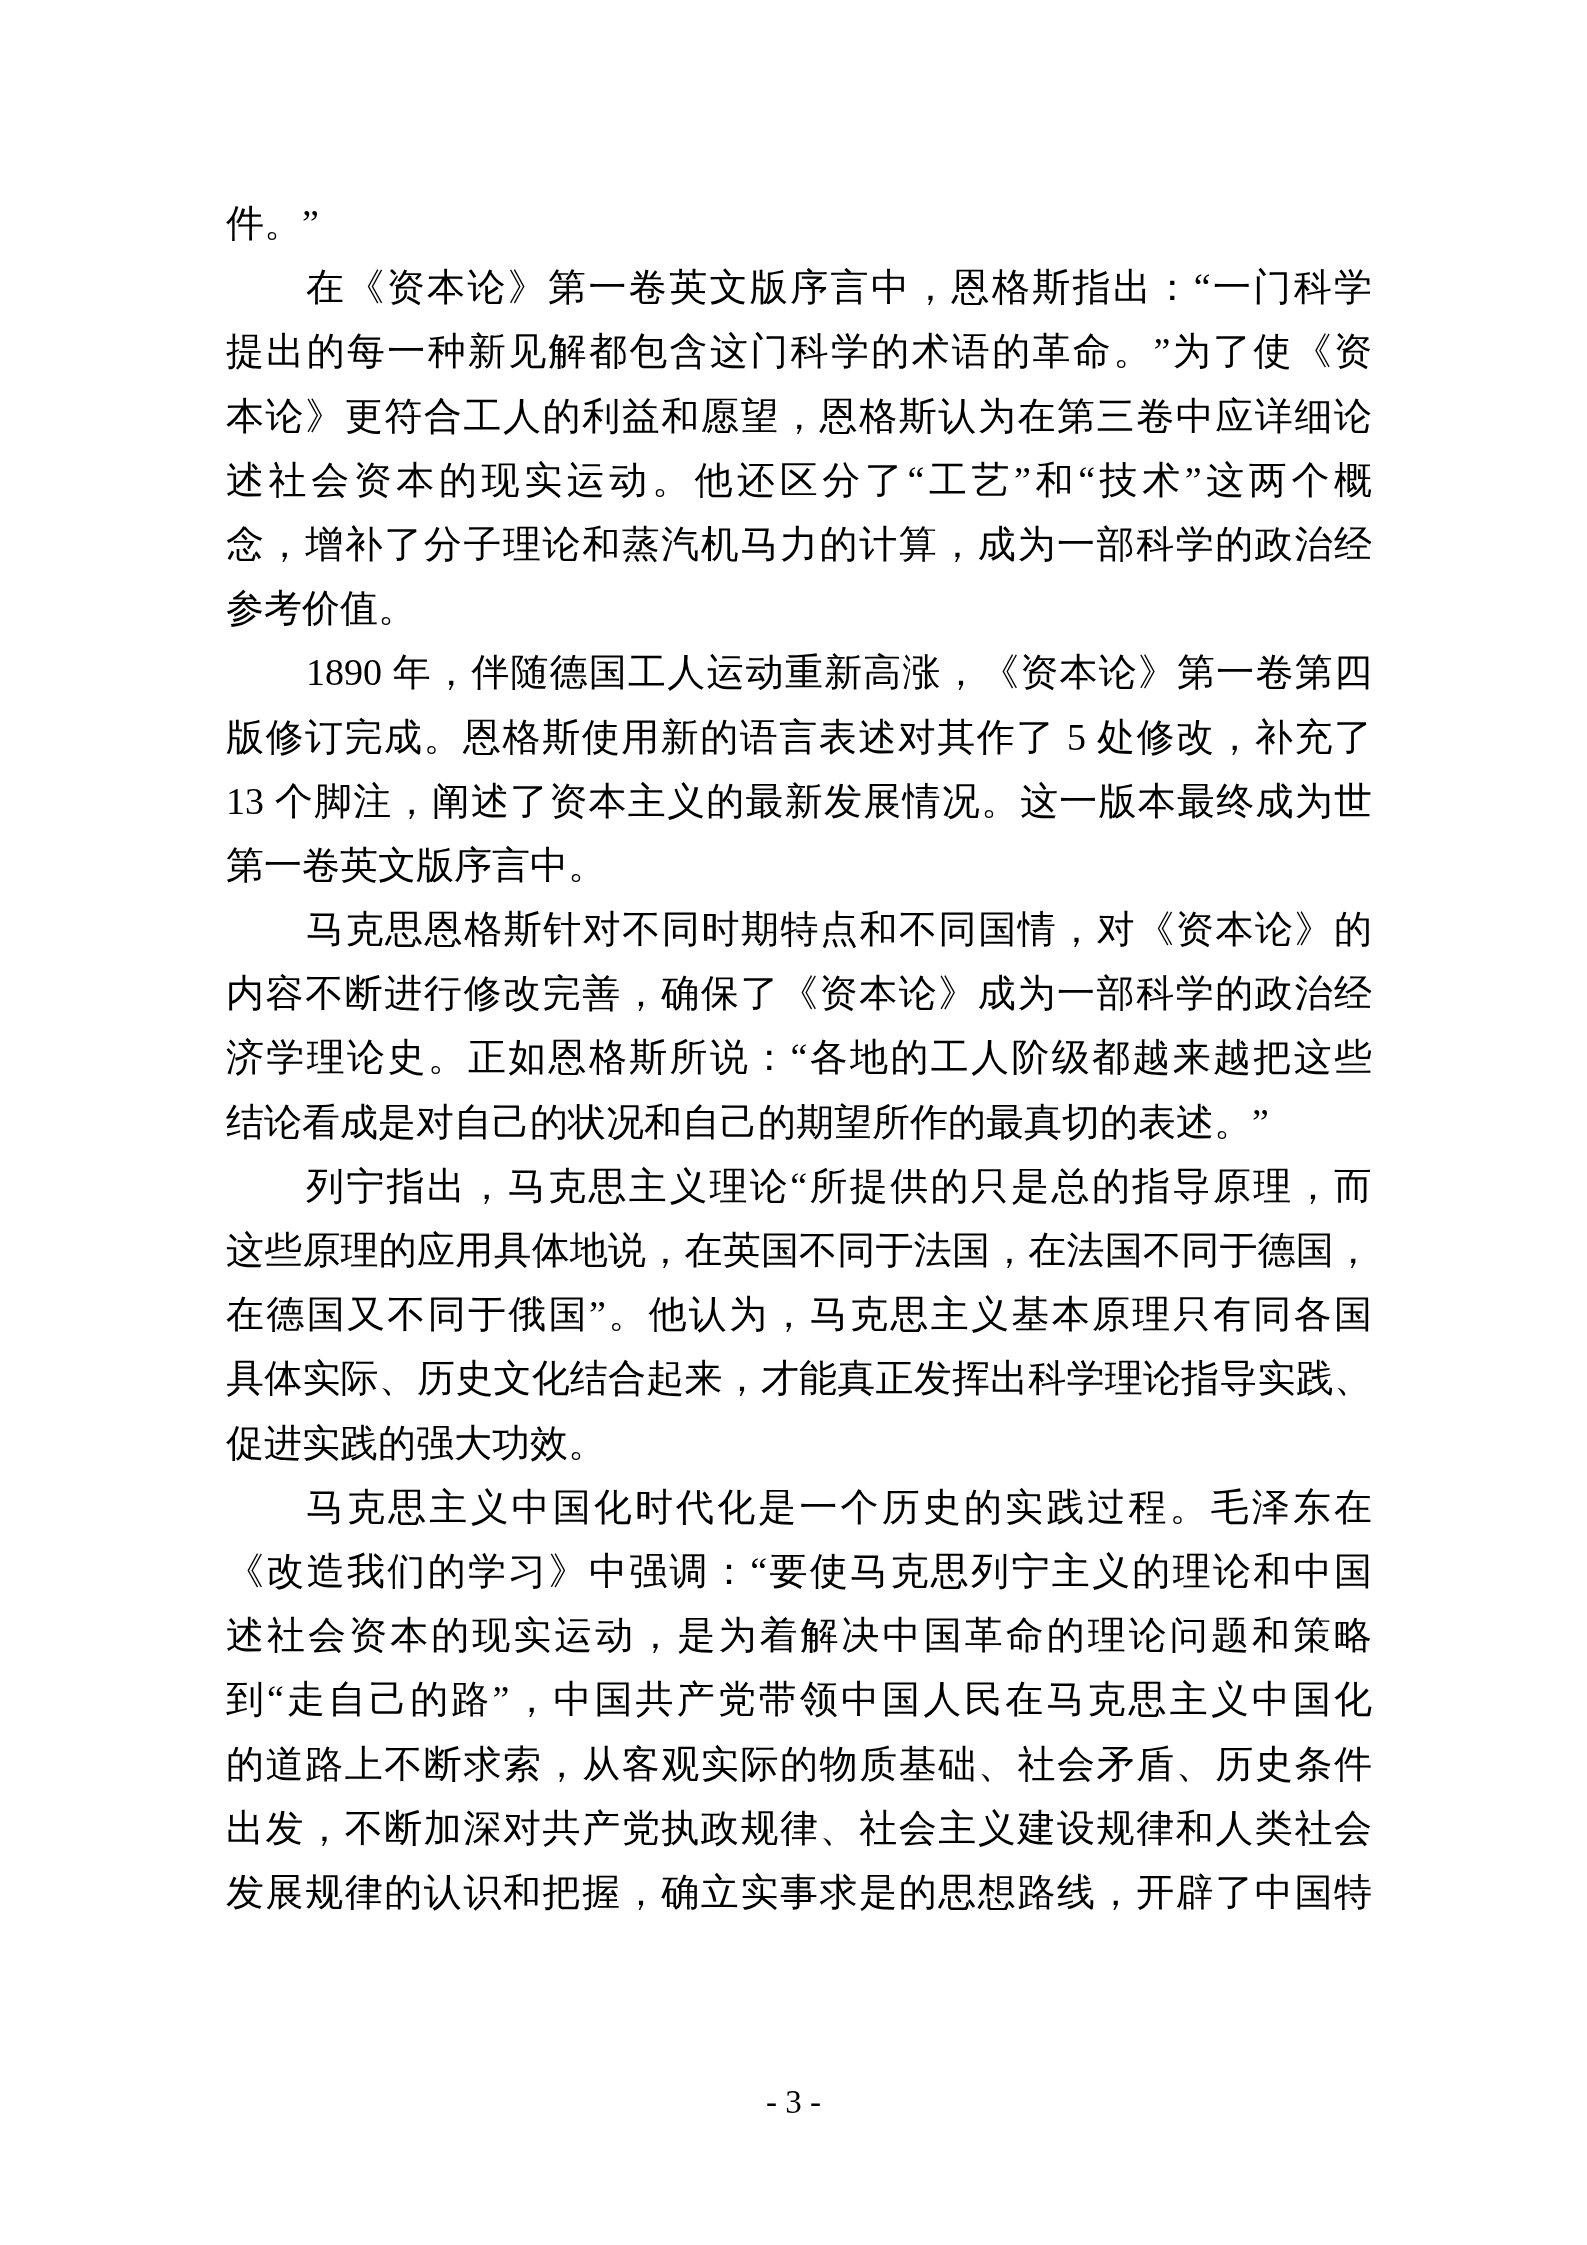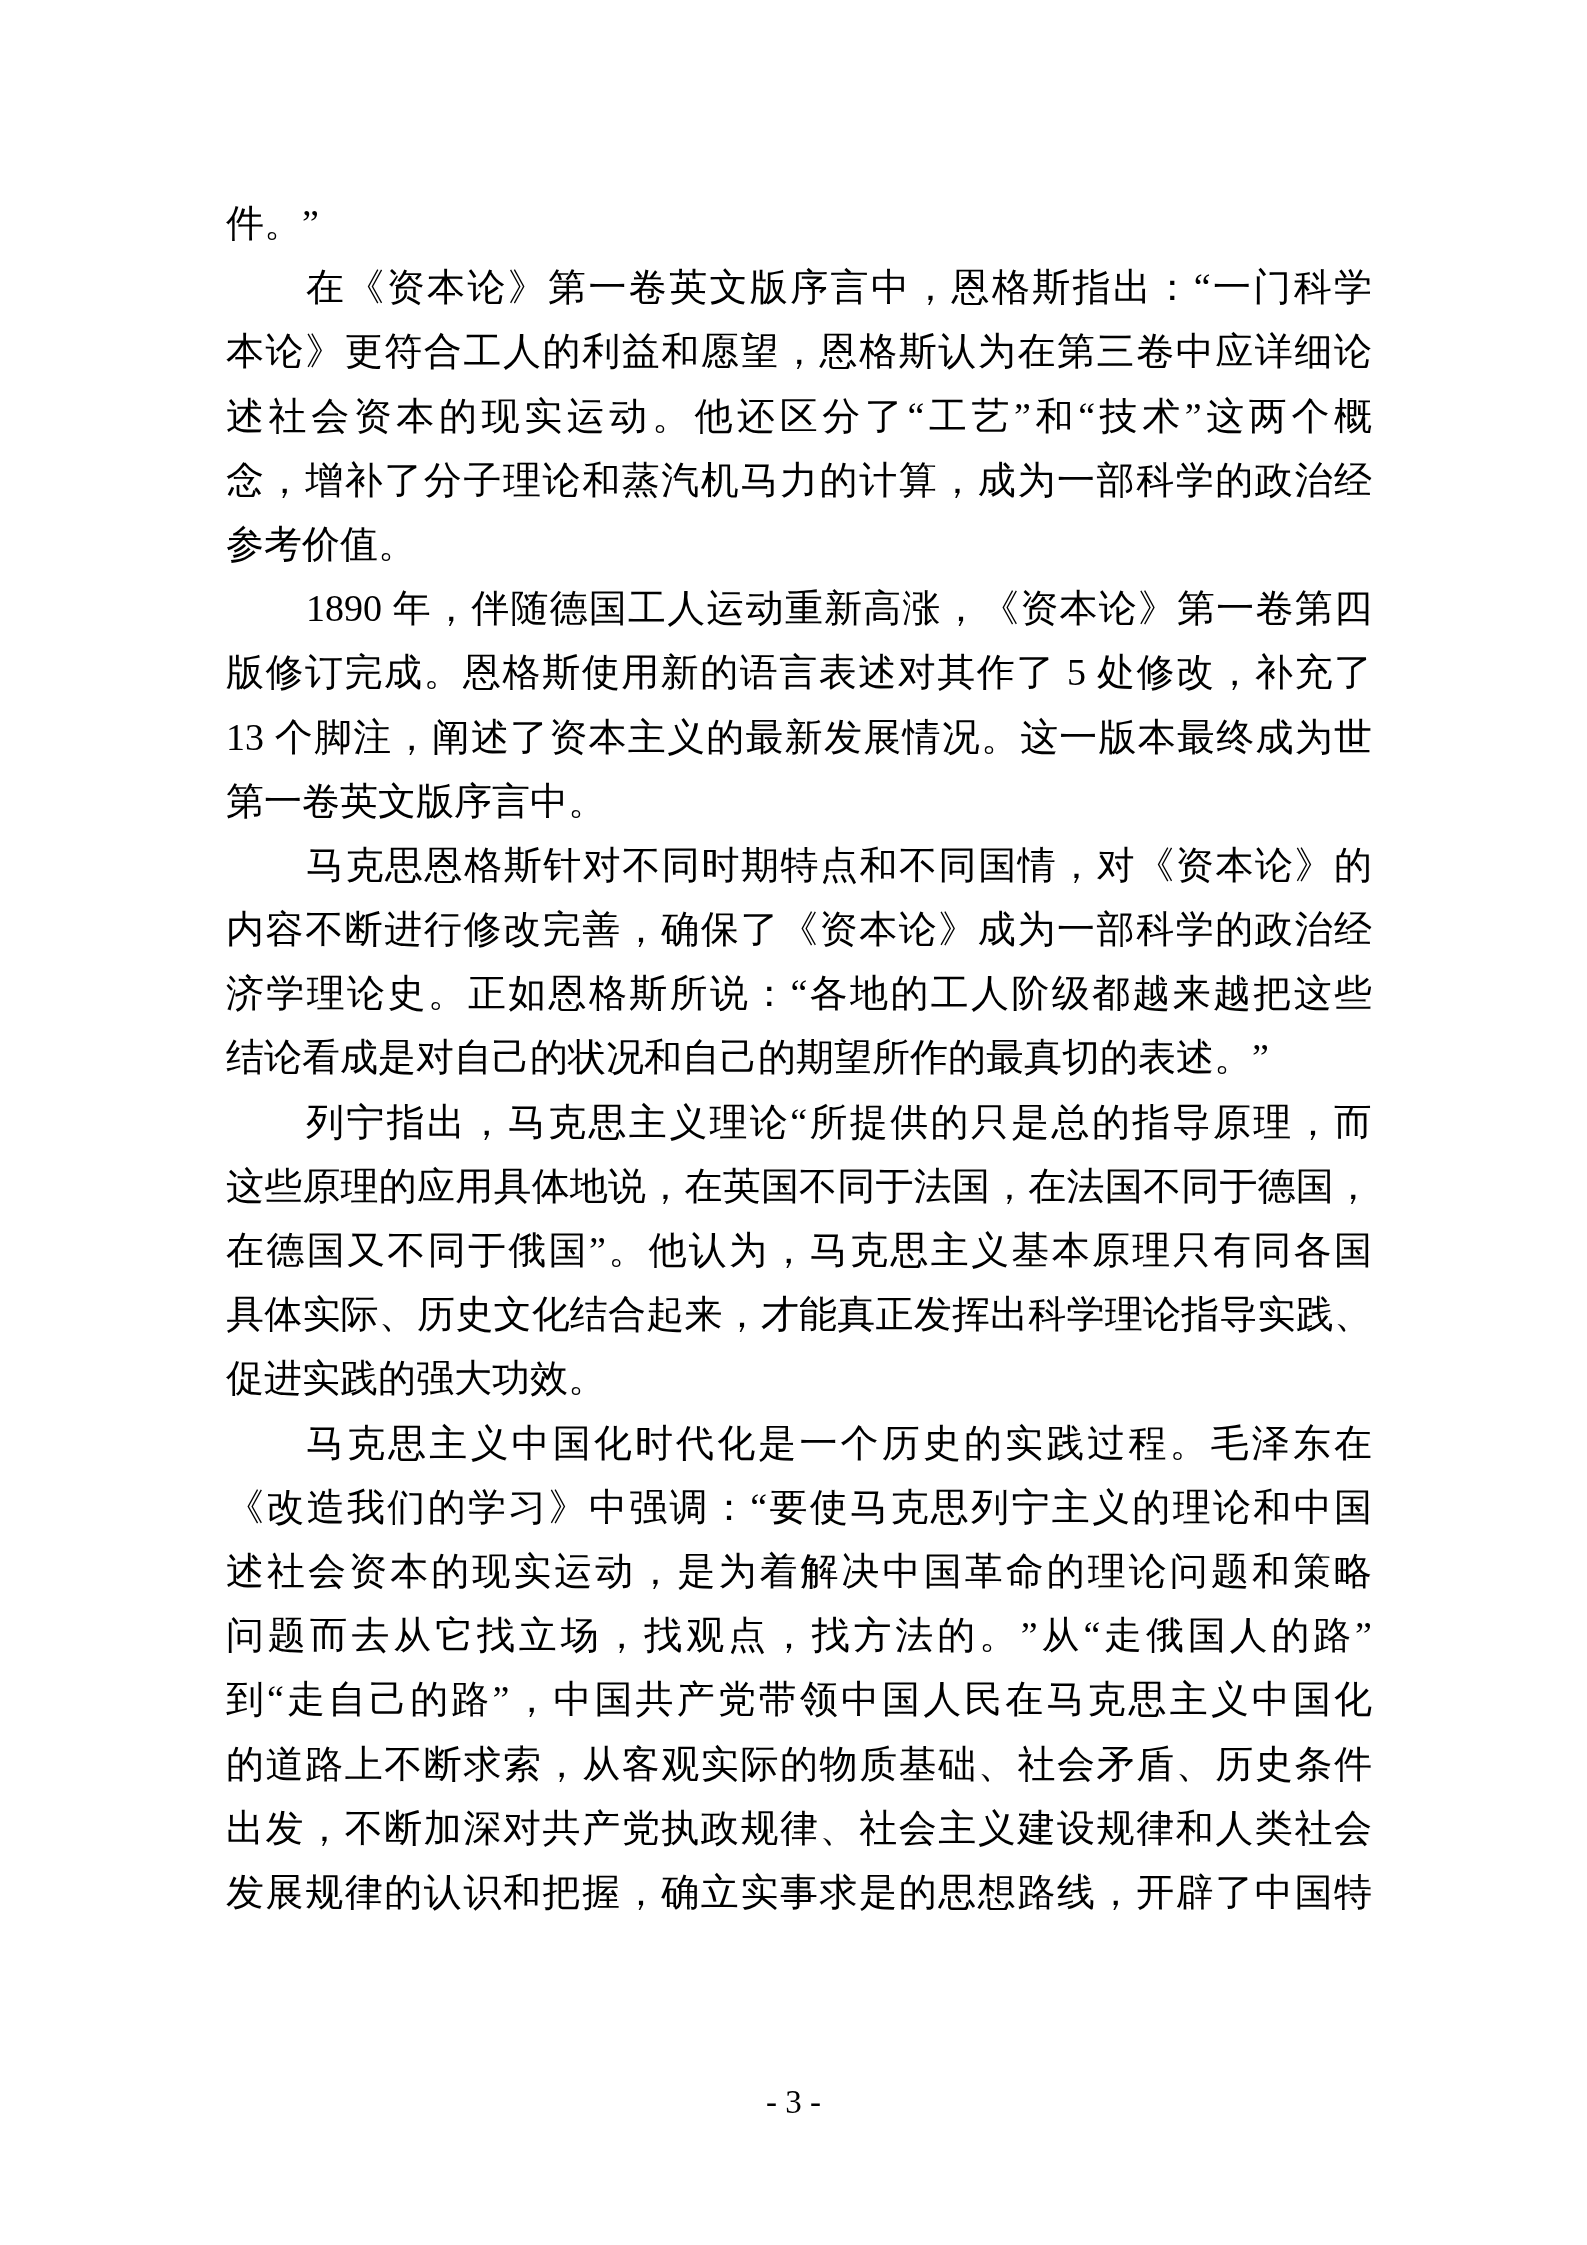--- a/index.html
+++ b/index.html
@@ -57,20 +57,21 @@
 </head>
 <body>
 
 <div class="page">
   <div class="doc-body">
       <div class="paragraph">
         <div class="line para-end">件。”</div>
       </div>
       <div class="paragraph">
         <div class="line indent">在《资本论》第一卷英文版序言中，恩格斯指出：“一门科学</div>
+        <div class="line">提出的每一种新见解都包含这门科学的术语的革命。”为了使《资</div>
         <div class="line">本论》更符合工人的利益和愿望，恩格斯认为在第三卷中应详细论</div>
         <div class="line">述社会资本的现实运动。他还区分了“工艺”和“技术”这两个概</div>
         <div class="line">念，增补了分子理论和蒸汽机马力的计算，成为一部科学的政治经</div>
         <div class="line para-end">参考价值。</div>
       </div>
       <div class="paragraph">
         <div class="line indent">1890 年，伴随德国工人运动重新高涨，《资本论》第一卷第四</div>
         <div class="line">版修订完成。恩格斯使用新的语言表述对其作了 5 处修改，补充了</div>
         <div class="line">13 个脚注，阐述了资本主义的最新发展情况。这一版本最终成为世</div>
         <div class="line para-end">第一卷英文版序言中。</div>
@@ -85,21 +86,20 @@
         <div class="line indent">列宁指出，马克思主义理论“所提供的只是总的指导原理，而</div>
         <div class="line">这些原理的应用具体地说，在英国不同于法国，在法国不同于德国，</div>
         <div class="line">在德国又不同于俄国”。他认为，马克思主义基本原理只有同各国</div>
         <div class="line">具体实际、历史文化结合起来，才能真正发挥出科学理论指导实践、</div>
         <div class="line para-end">促进实践的强大功效。</div>
       </div>
       <div class="paragraph">
         <div class="line indent">马克思主义中国化时代化是一个历史的实践过程。毛泽东在</div>
         <div class="line">《改造我们的学习》中强调：“要使马克思列宁主义的理论和中国</div>
         <div class="line">述社会资本的现实运动，是为着解决中国革命的理论问题和策略</div>
-        <div class="line">问题而去从它找立场，找观点，找方法的。”从“走俄国人的路”</div>
         <div class="line">到“走自己的路”，中国共产党带领中国人民在马克思主义中国化</div>
         <div class="line">的道路上不断求索，从客观实际的物质基础、社会矛盾、历史条件</div>
         <div class="line">出发，不断加深对共产党执政规律、社会主义建设规律和人类社会</div>
         <div class="line">发展规律的认识和把握，确立实事求是的思想路线，开辟了中国特</div>
       </div>
     </div>
   <div class="page-number">- 3 -</div>
 </div>
 
 </body></html>

